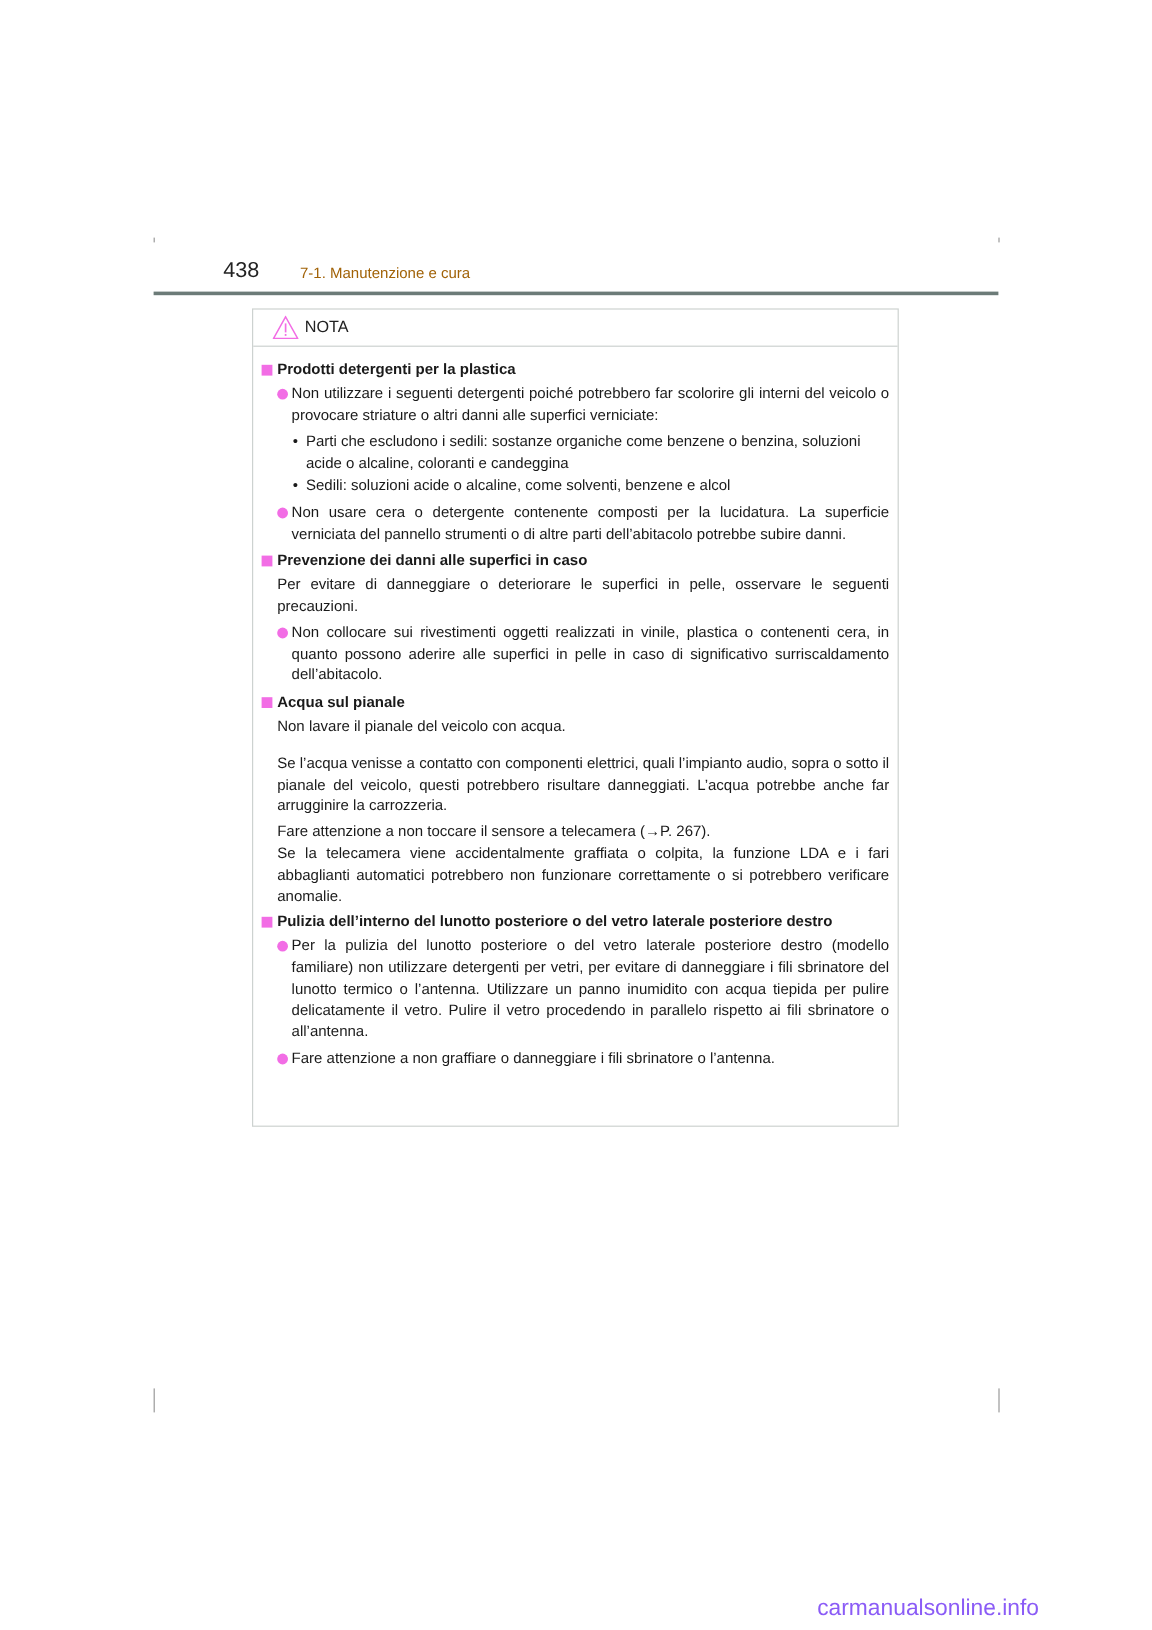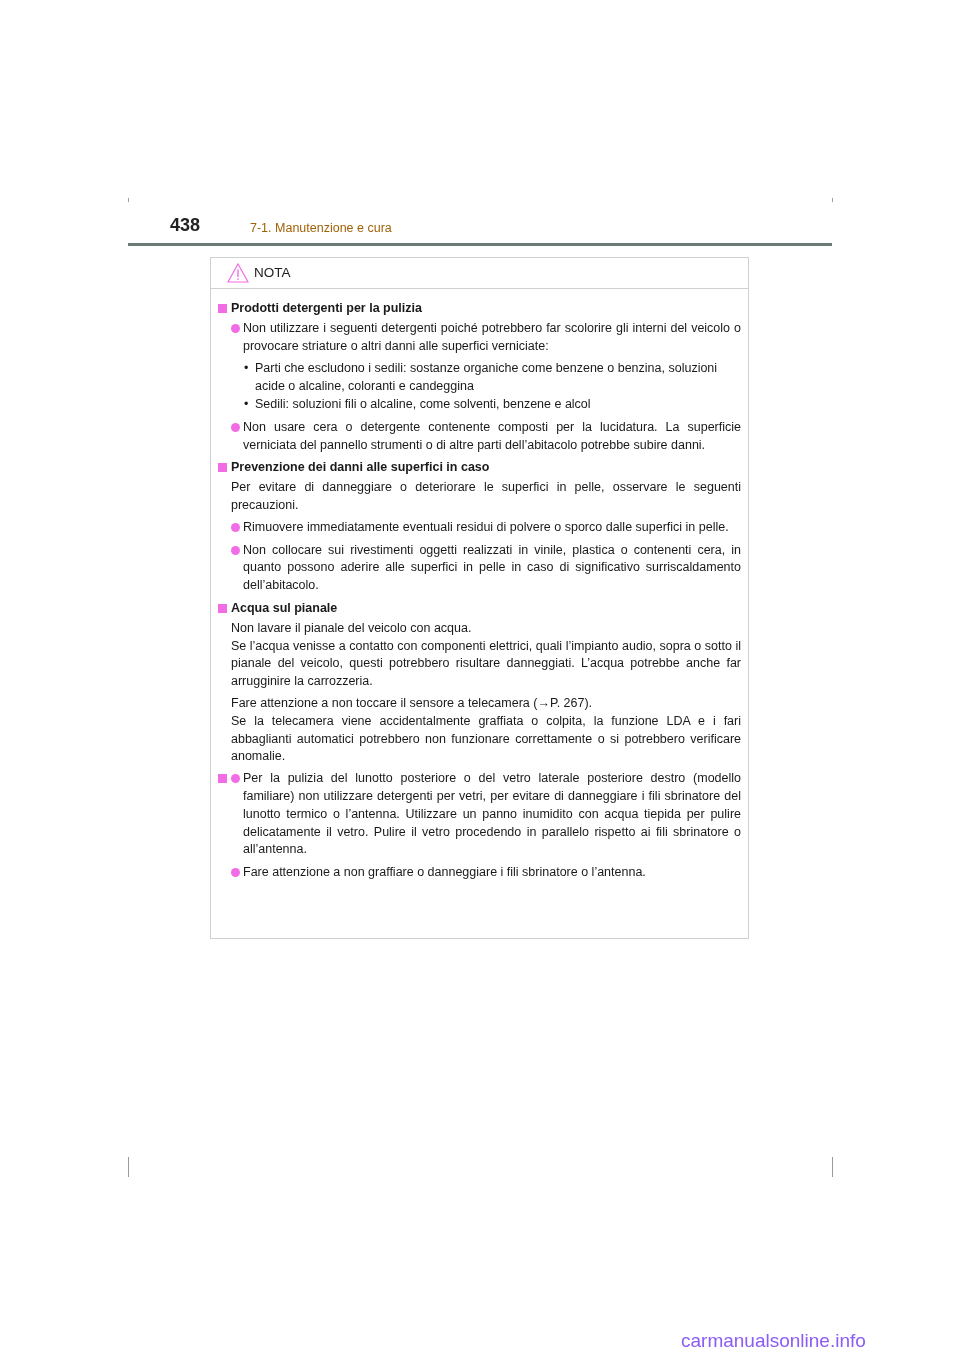--- a/index.html
+++ b/index.html
@@ -4,21 +4,21 @@
   <style>
     html, body { margin: 0; padding: 0; }
     body {
       width: 960px; height: 1358px; background: #ffffff; position: relative;
       font-family: "Liberation Sans", sans-serif; color: #1a1a1a; overflow: hidden;
     }
     .crop { position: absolute; background: #9a9a9a; }
     .crop.tick { width: 1px; height: 4px; }
     .crop.bar { width: 1px; height: 20px; }
     .header { position: absolute; left: 128px; top: 212px; width: 704px; }
-    .page-num { position: absolute; left: 42px; top: 3px; font-weight: bold; font-size: 18px; color: #222; }
+    .page-num { position: absolute; left: 58px; top: 3px; font-weight: normal; font-size: 18px; color: #222; }
     .section-title { position: absolute; left: 122px; top: 9px; font-size: 12.5px; color: #a16207; }
     .header-rule { position: absolute; left: 0; top: 31px; width: 704px; height: 3px; background: #6c7b78; }
     .nota-box {
       position: absolute; left: 210px; top: 257px; width: 539px; height: 682px;
       border: 1px solid #cdd2d0; box-sizing: border-box;
     }
     .nota-head { height: 30px; border-bottom: 1px solid #cdd2d0; position: relative; }
     .nota-head .warn { position: absolute; left: 16px; top: 5px; width: 22px; height: 20px; }
     .nota-head .label { position: absolute; left: 43px; top: 7px; font-size: 13.5px; color: #222; }
     .nota-body { padding: 11px 7px 0 7px; font-size: 12.5px; line-height: 17.8px; }
@@ -52,49 +52,48 @@
     <svg class="warn" viewBox="0 0 22 20">
       <polygon points="11,1 21,19 1,19" fill="none" stroke="#f26de5" stroke-width="1.2"></polygon>
       <rect x="10.3" y="6.5" width="1.4" height="7.5" fill="#f26de5"></rect>
       <rect x="10.3" y="15.3" width="1.4" height="1.6" fill="#f26de5"></rect>
     </svg>
     <span class="label">NOTA</span>
   </div>
   <div class="nota-body">
 
     <div class="sec">
-      <div class="sec-title"><span class="sq"></span><span>Prodotti detergenti per la pulizia</span></div>
+      <div class="sec-title"><span class="sq"></span><span>Prodotti detergenti per la plastica</span></div>
       <div class="circ"><span class="dot"></span><span>Non utilizzare i seguenti detergenti poiché potrebbero far scolorire gli interni del veicolo o provocare striature o altri danni alle superfici verniciate:</span></div>
       <div class="sub-list">
         <div class="sub"><span class="bul">•</span><span>Parti che escludono i sedili: sostanze organiche come benzene o benzina, soluzioni acide o alcaline, coloranti e candeggina</span></div>
-        <div class="sub"><span class="bul">•</span><span>Sedili: soluzioni fili o alcaline, come solventi, benzene e alcol</span></div>
+        <div class="sub"><span class="bul">•</span><span>Sedili: soluzioni acide o alcaline, come solventi, benzene e alcol</span></div>
       </div>
       <div class="circ"><span class="dot"></span><span>Non usare cera o detergente contenente composti per la lucidatura. La superficie verniciata del pannello strumenti o di altre parti dell’abitacolo potrebbe subire danni.</span></div>
     </div>
 
     <div class="sec">
       <div class="sec-title"><span class="sq"></span><span>Prevenzione dei danni alle superfici in caso</span></div>
       <div class="para">Per evitare di danneggiare o deteriorare le superfici in pelle, osservare le seguenti precauzioni.</div>
-      <div class="circ"><span class="dot"></span><span>Rimuovere immediatamente eventuali residui di polvere o sporco dalle superfici in pelle.</span></div>
       <div class="circ"><span class="dot"></span><span>Non collocare sui rivestimenti oggetti realizzati in vinile, plastica o contenenti cera, in quanto possono aderire alle superfici in pelle in caso di significativo surriscaldamento dell’abitacolo.</span></div>
     </div>
 
     <div class="sec">
       <div class="sec-title"><span class="sq"></span><span>Acqua sul pianale</span></div>
-      <div class="para" style="margin-bottom:0">Non lavare il pianale del veicolo con acqua.</div>
+      <div class="para" style="margin-bottom:13px">Non lavare il pianale del veicolo con acqua.</div>
       <div class="para">Se l’acqua venisse a contatto con componenti elettrici, quali l’impianto audio, sopra o sotto il pianale del veicolo, questi potrebbero risultare danneggiati. L’acqua potrebbe anche far arrugginire la carrozzeria.</div>
     </div>
 
     <div class="sec">
       <div class="para" style="margin-bottom:0">Fare attenzione a non toccare il sensore a telecamera (→P. 267).</div>
       <div class="para">Se la telecamera viene accidentalmente graffiata o colpita, la funzione LDA e i fari abbaglianti automatici potrebbero non funzionare correttamente o si potrebbero verificare anomalie.</div>
     </div>
 
     <div class="sec">
-      <div class="sec-title"><span class="sq"></span></div>
+      <div class="sec-title"><span class="sq"></span><span>Pulizia dell’interno del lunotto posteriore o del vetro laterale posteriore destro</span></div>
       <div class="circ"><span class="dot"></span><span>Per la pulizia del lunotto posteriore o del vetro laterale posteriore destro (modello familiare) non utilizzare detergenti per vetri, per evitare di danneggiare i fili sbrinatore del lunotto termico o l’antenna. Utilizzare un panno inumidito con acqua tiepida per pulire delicatamente il vetro. Pulire il vetro procedendo in parallelo rispetto ai fili sbrinatore o all’antenna.</span></div>
       <div class="circ"><span class="dot"></span><span>Fare attenzione a non graffiare o danneggiare i fili sbrinatore o l’antenna.</span></div>
     </div>
 
   </div>
 </div>
 
 <div class="watermark">carmanualsonline.info</div>
 
 </body></html>

